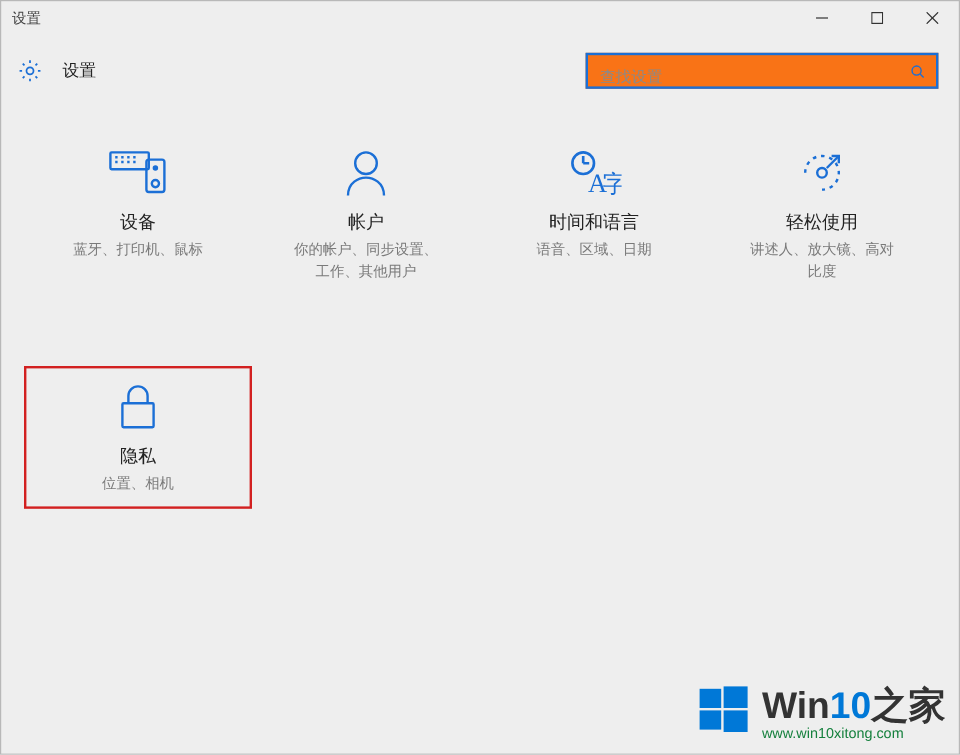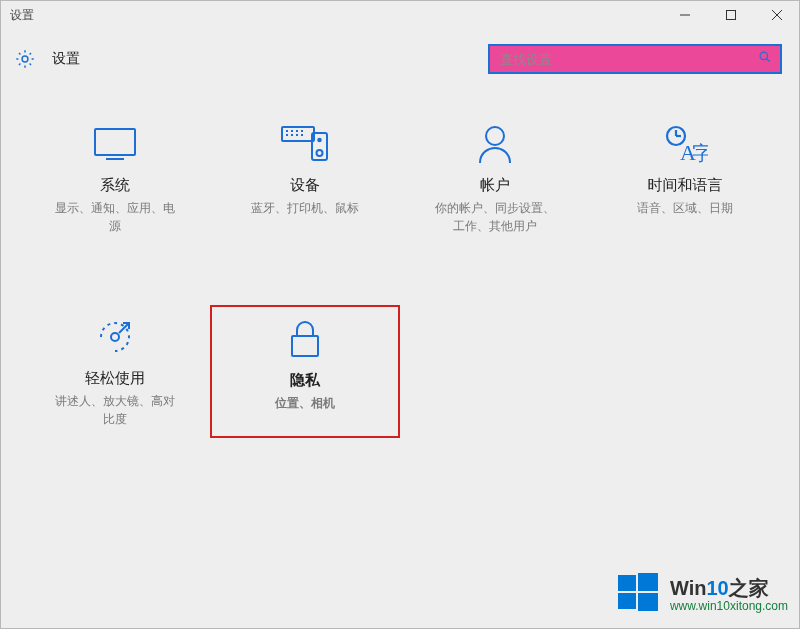--- a/index.html
+++ b/index.html
@@ -55,23 +55,23 @@
     color: #222;
     font-weight: 500;
   }
   .search-wrap {
     margin-left: auto;
   }
   .search-box {
     width: 294px;
     height: 30px;
     border: 2px solid #1b6fd6;
-    background: #ec4899;
-    display: flex;
-    align-items: center;
+    background: #f97316;
+    display: flex;
+    align-items: flex-end;
     padding: 0 8px;
     box-sizing: border-box;
   }
   .search-box input {
     flex: 1;
     border: none;
     outline: none;
     font-size: 13px;
     background: transparent;
     color: #333;
@@ -114,41 +114,40 @@
   }
   .tile-sub {
     font-size: 12px;
     color: #7a7a7a;
     line-height: 1.5;
     max-width: 150px;
     white-space: pre-line;
   }
   .highlight {
     border: 2px solid #d22020;
-    font-weight: bold;
   }
 
   .watermark {
     position: absolute;
     right: 12px;
     bottom: 10px;
     display: flex;
     align-items: center;
     gap: 10px;
   }
   .watermark-logo {
     color: #0078d7;
   }
   .watermark-text {
     display: flex;
     flex-direction: column;
     line-height: 1.15;
   }
   .watermark-main {
-    font-size: 20px;
+    font-size: 31px;
     font-weight: 700;
     color: #333;
   }
   .watermark-main .accent {
     color: #0078d7;
   }
   .watermark-sub {
     font-size: 12px;
     color: #15803d;
   }
@@ -200,31 +199,20 @@
             <circle cx="10" cy="10" r="6.5"></circle>
             <line x1="20" y1="20" x2="15" y2="15"></line>
           </svg>
       </span>
     </div>
   </div>
 </div>
 
 <div class="grid">
 
-  <div class="tile">
-    <div class="tile-icon">
-      <svg width="46" height="36" viewBox="0 0 46 36" fill="none" stroke="#1b6fd6" stroke-width="2">
-        <rect x="3" y="3" width="40" height="26" rx="1"></rect>
-        <line x1="14" y1="33" x2="32" y2="33"></line>
-      </svg>
-    </div>
-    <div class="tile-title">系统</div>
-    <div class="tile-sub">显示、通知、应用、电
-源</div>
-  </div>
 
   <div class="tile">
     <div class="tile-icon">
       <svg width="50" height="38" viewBox="0 0 50 38" fill="none" stroke="#1b6fd6" stroke-width="2">
         <rect x="2" y="2" width="32" height="14" rx="1"></rect>
         <line x1="6" y1="6" x2="8" y2="6"></line>
           <line x1="11" y1="6" x2="13" y2="6"></line>
           <line x1="16" y1="6" x2="18" y2="6"></line>
           <line x1="21" y1="6" x2="23" y2="6"></line>
         <line x1="6" y1="10" x2="8" y2="10"></line>

